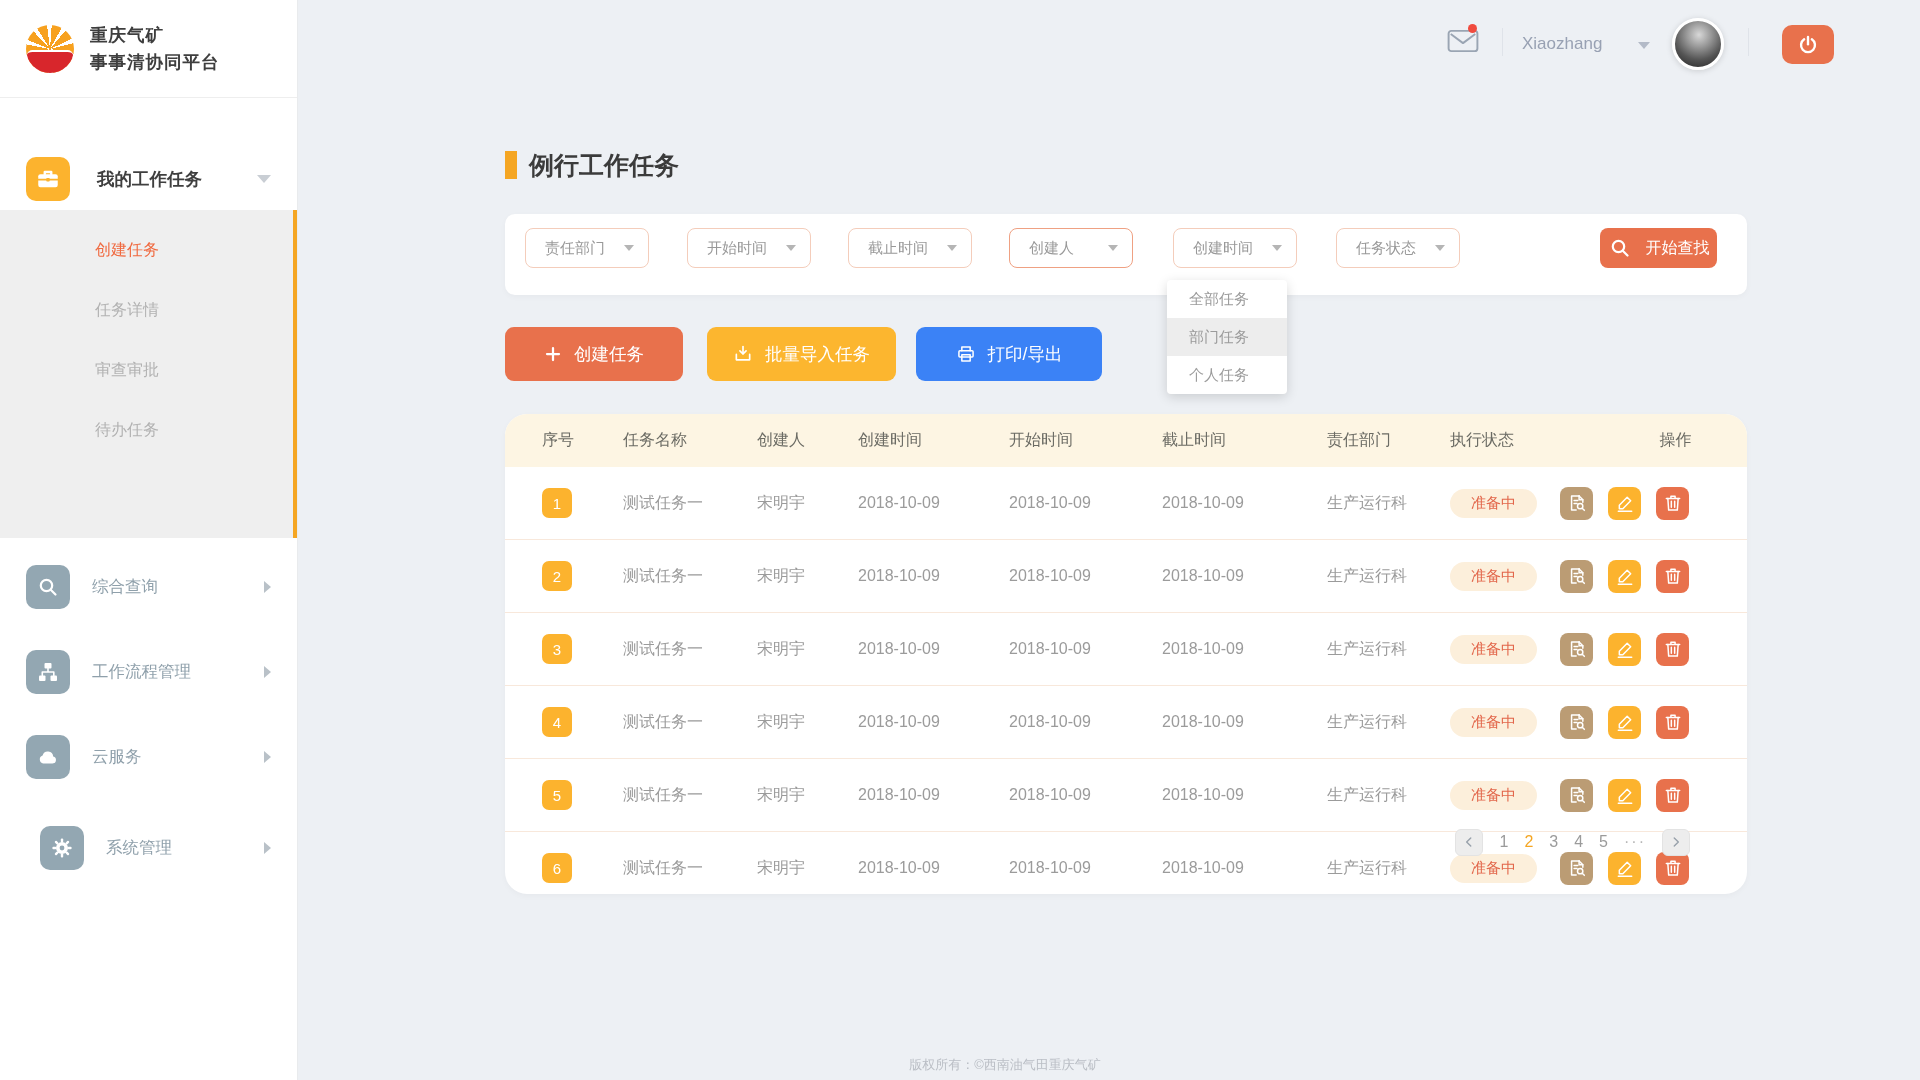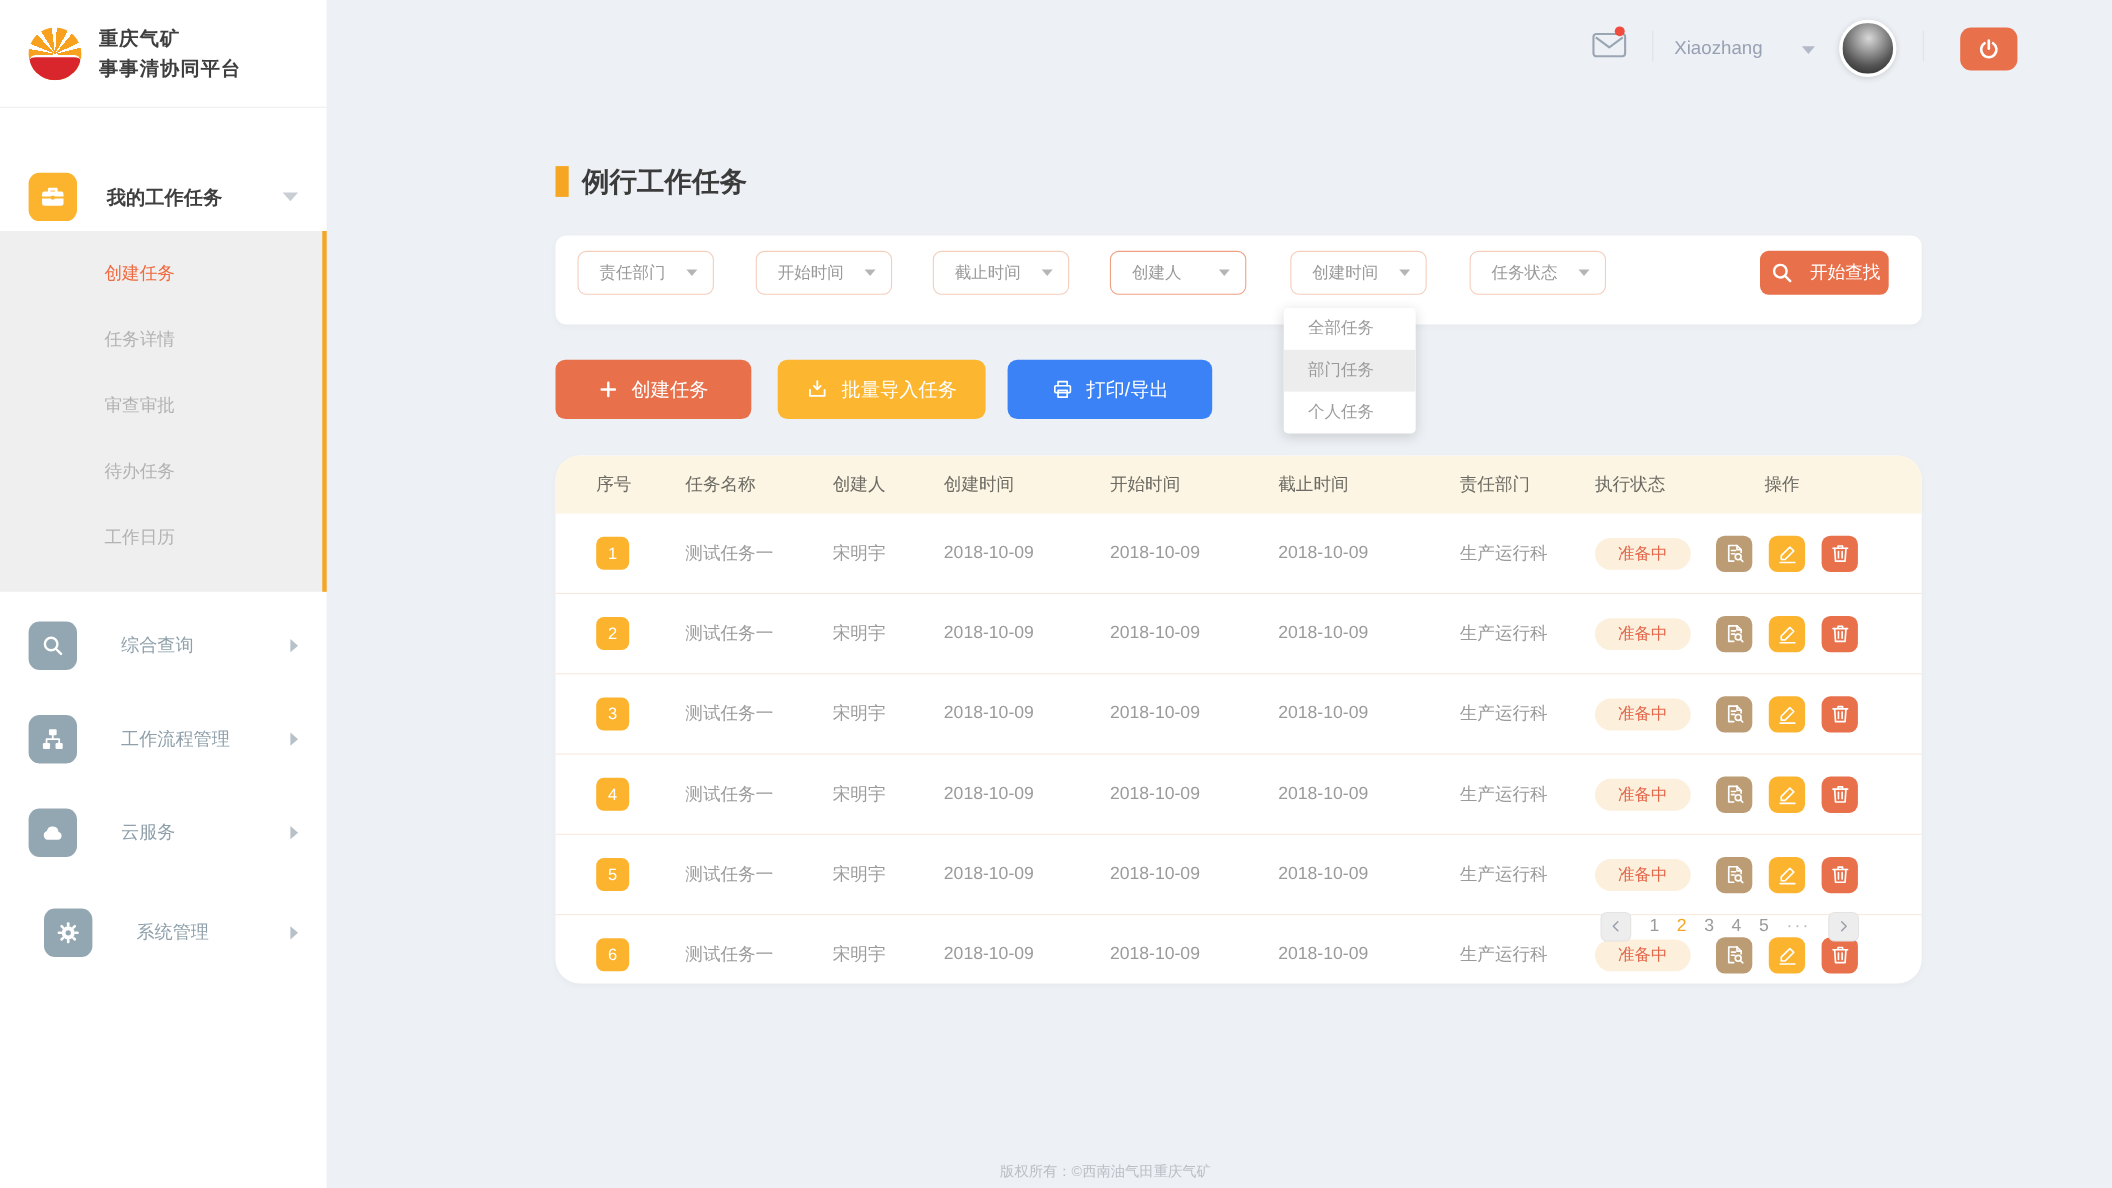--- a/index.html
+++ b/index.html
@@ -34,21 +34,21 @@
                 border-top:8px solid #c9ced4; }
   .submenu { position:absolute; left:0; top:210px; width:100%; height:328px;
              background:#efefef; padding-top:10px; }
   .submenu::after { content:""; position:absolute; right:0; top:0; bottom:0; width:4px;
              background:var(--amber,#f5a623); }
   .submenu-item { height:60px; line-height:60px; padding-left:95px; font-size:16px;
              color:#b2b2b2; cursor:pointer; }
   .submenu-item.active { color:#f0693f; }
   .side-group { position:absolute; left:0; width:100%; height:44px;
              display:flex; align-items:center; padding:0 26px; cursor:pointer; }
-  .side-group .glabel { margin-left:40px; font-size:16.5px; color:#8fa0ab; }
+  .side-group .glabel { margin-left:22px; font-size:16.5px; color:#8fa0ab; }
   .arrow-right { width:0; height:0; margin-left:auto;
              border-top:6px solid transparent; border-bottom:6px solid transparent;
              border-left:7px solid #b9c1c8; }
 
   
   .mail-wrap { left:1447px; top:28px; cursor:pointer; }
   .mail-dot { position:absolute; left:21px; top:-4px; width:9px; height:9px;
               border-radius:50%; background:#f04b3e; }
   .top-div { width:1px; height:28px; background:#dfe3e9; }
   .username { left:1522px; top:34px; font-size:17px; color:#98a1b3; cursor:pointer; }
@@ -93,21 +93,21 @@
   .action-btn { position:absolute; top:327px; height:54px; border-radius:9px; border:none;
                 color:#fff; font-size:17.5px; display:flex; align-items:center;
                 justify-content:center; gap:12px; cursor:pointer; font-family:inherit; }
 
   
   .table-card { left:505px; top:414px; width:1242px; height:480px; background:#fff;
                 border-radius:22px; overflow:hidden; box-shadow:0 2px 6px rgba(0,0,0,.03); }
   .tgrid { display:grid; grid-template-columns:81px 134px 101px 151px 153px 165px 123px 110px 1fr;
            padding-left:37px; align-items:center; }
   .thead { height:53px; background:var(--thead-bg,#fdf5e3); color:#6b6b64; font-size:16px; }
-  .thead .th-ops { padding-left:44px; }
+  .thead .th-ops { padding-left:44px;text-align:center; }
   .trow { height:73px; border-bottom:1px solid #f8e8db; color:#9b9b9b; font-size:16px; }
   .num-badge { width:30px; height:30px; border-radius:7px; background:var(--amber-btn,#fbae2c);
            color:#fff; font-size:15px; display:flex; align-items:center; justify-content:center; }
   .status-pill { width:87px; height:29px; border-radius:15px; background:var(--status-bg,#fcefdb);
            color:var(--status-text,#e2664a); font-size:15px; display:flex;
            align-items:center; justify-content:center; }
   .ops { display:flex; gap:15px; }
   .op { width:33px; height:33px; border-radius:8px; border:none; display:flex;
         align-items:center; justify-content:center; cursor:pointer; }
   .op.view { background:var(--tan,#bb9c74); }
@@ -153,21 +153,20 @@
       </span>
     <span class="glabel">我的工作任务</span>
     <span class="caret-down"></span>
   </div>
 
   <div class="submenu" id="submenu">
       <div class="submenu-item active">创建任务</div>
       <div class="submenu-item">任务详情</div>
       <div class="submenu-item">审查审批</div>
       <div class="submenu-item">待办任务</div>
-      <div class="submenu-item">工作日历</div>
     </div>
   <div id="side-groups">
       <div class="side-group" style="top: 565px;">
         <span class="group-icon slate icn">
           <svg width="24" height="24" viewBox="0 0 24 24" fill="none" stroke="#fff" stroke-width="1.8" stroke-linecap="round" stroke-linejoin="round">
             <circle cx="10.5" cy="10.5" r="5.7" stroke-width="2.2"></circle>
             <path d="M15 15l4.5 4.5" stroke-width="2.2"></path>
           </svg>
         </span>
         <span class="glabel">综合查询</span>

